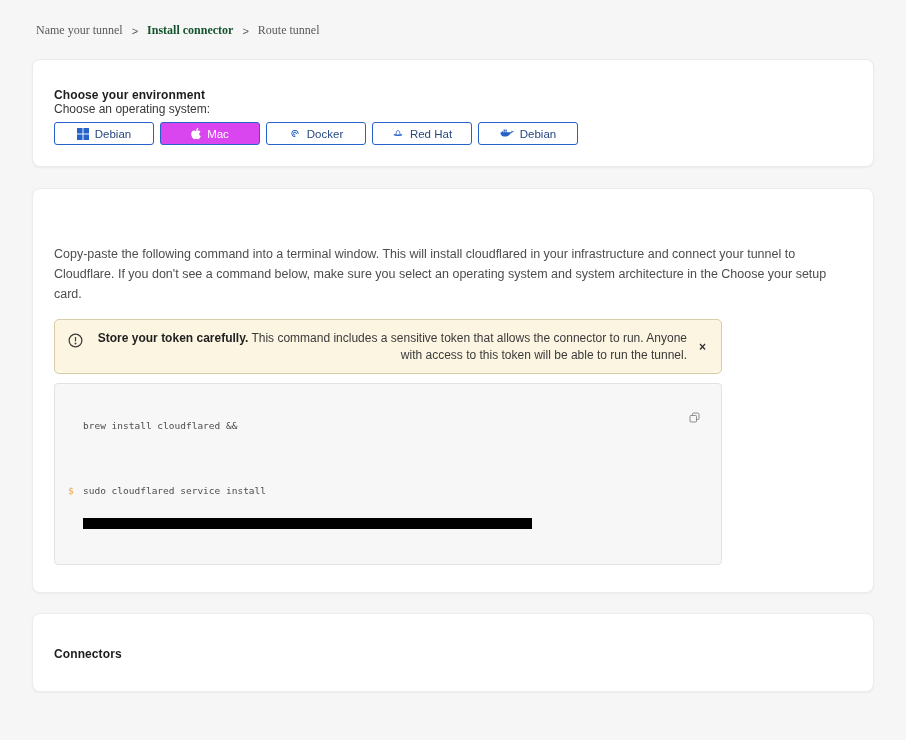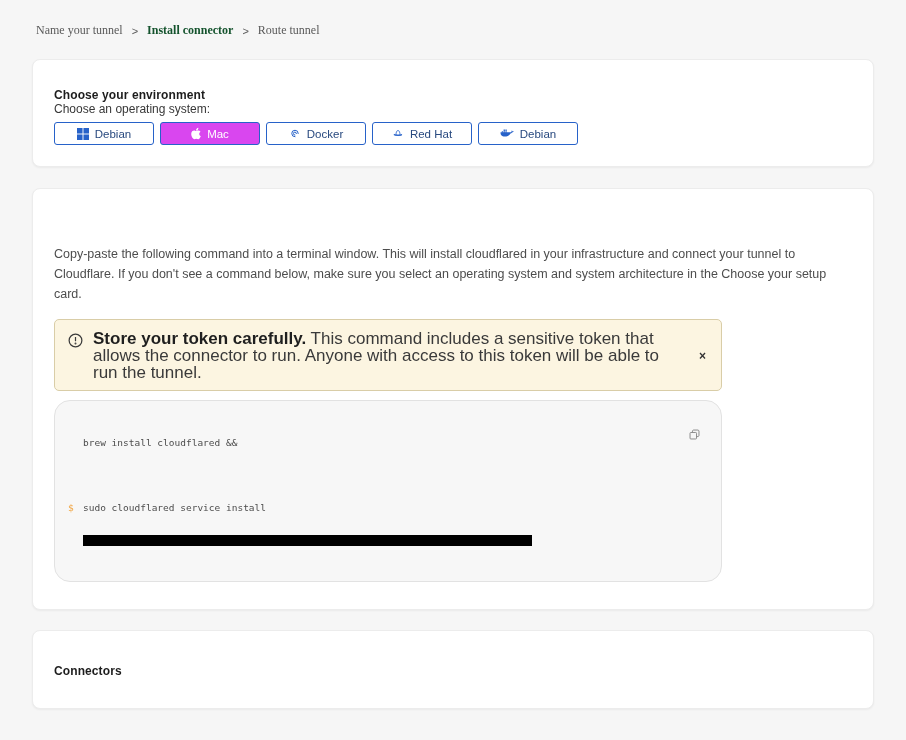--- a/index.html
+++ b/index.html
@@ -31,27 +31,27 @@
     display:flex; align-items:center; justify-content:center; gap:6px; cursor:pointer; padding:0; }
   .os-btn.selected { background:#d946ef; color:#fff; }
   .os-icon { display:flex; align-items:center; }
 
   
   .card-install { margin-top:21px; padding:32px 21px 27px; }
   .install-desc { margin-top:23px; font-size:12.5px; color:#4d4d4d; line-height:20px; }
   .warn-banner { margin-top:15px; width:668px; background:#fcf5e1; border:1px solid #d9cda7;
     border-radius:5px; padding:10px 13px 9px 13px; display:flex; gap:10px; align-items:flex-start; }
   .warn-icon { flex:0 0 auto; margin-top:3px; }
-  .warn-text { flex:1; font-size:17px; color:#3a3a3a; line-height:17px; }
+  .warn-text { flex:1; font-size:12px; color:#3a3a3a; line-height:17px;text-align:right; }
   .warn-text b { color:#1f1f1f; }
   .warn-close { flex:0 0 auto; align-self:center; border:none; background:none; cursor:pointer;
     font-size:12px; font-weight:bold; color:#333; padding:0 2px; font-family:inherit; }
 
   .code-block { position:relative; margin-top:9px; width:668px; background:#f7f7f7;
-    border:1px solid #e2e2e2; border-radius:16px; padding:14px 40px 13px 28px;
+    border:1px solid #e2e2e2; border-radius:4px; padding:14px 40px 13px 28px;
     font-family:"DejaVu Sans Mono", monospace; font-size:9.5px; color:#4d4d4d; }
   .code-lines { position:relative; line-height:11px; white-space:pre; }
   .code-gap { height:10px; }
   .prompt-line { position:relative; }
   .prompt { position:absolute; left:-15px; top:0; color:#f0a23c; }
   .redact { display:inline-block; background:#000; height:11px; vertical-align:text-bottom; }
   .redact-1 { width:545px; }
   .redact-2 { width:449px; }
   .copy-btn { position:absolute; right:18px; top:25px; border:none; background:none; cursor:pointer; padding:2px; }
 

